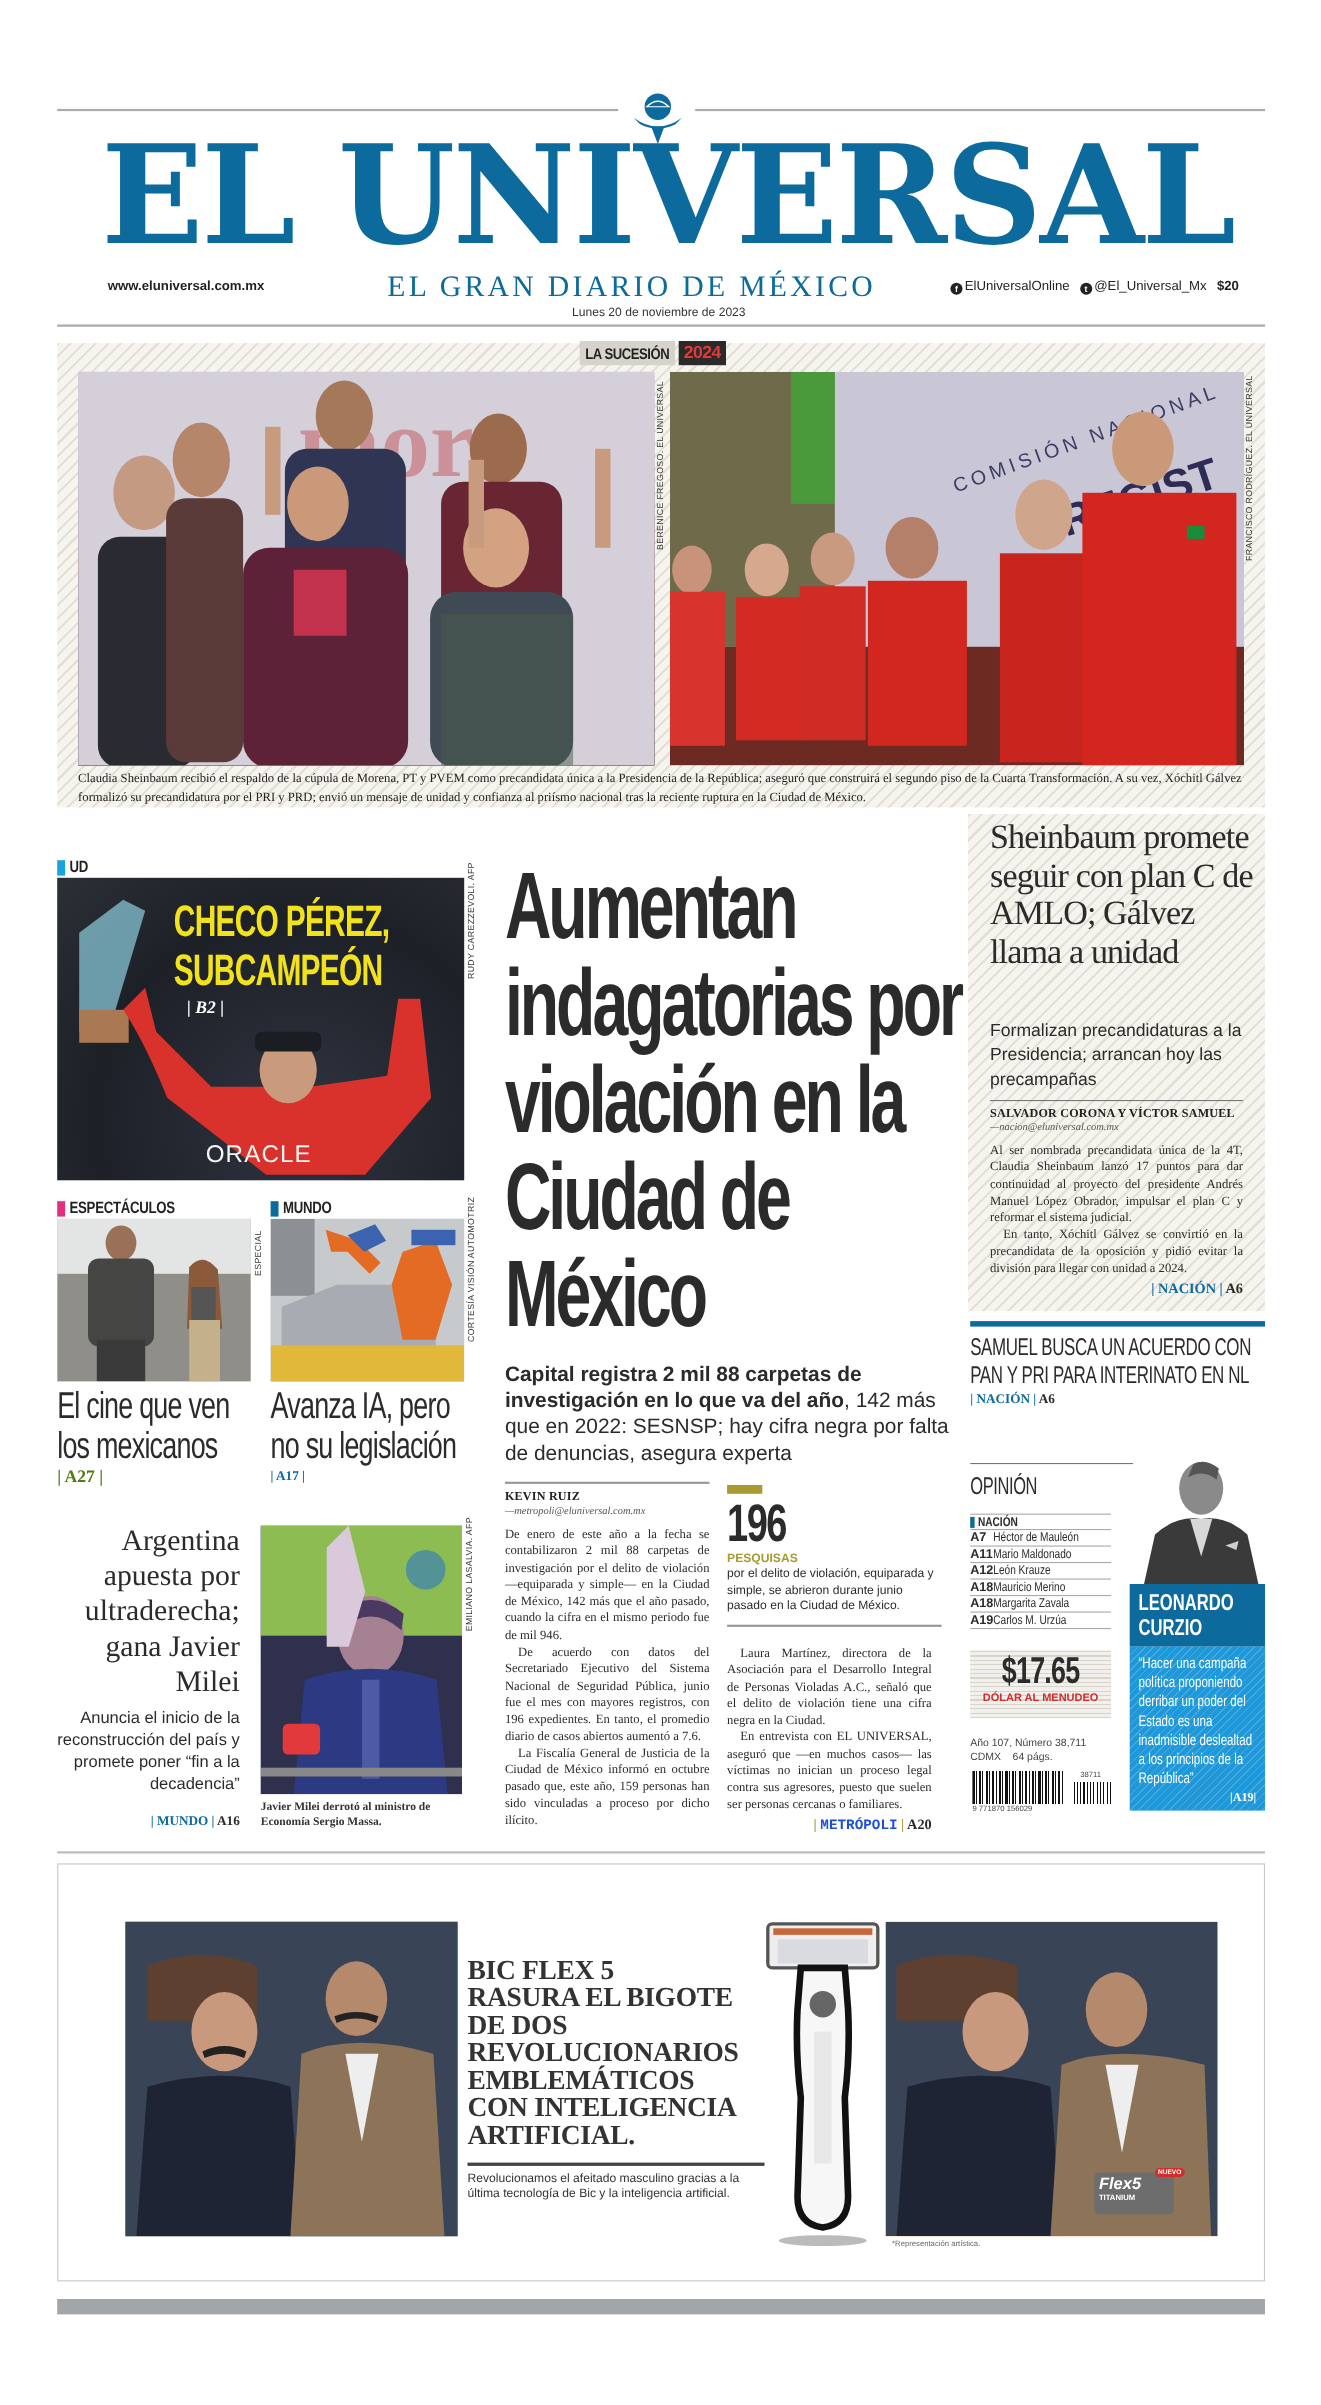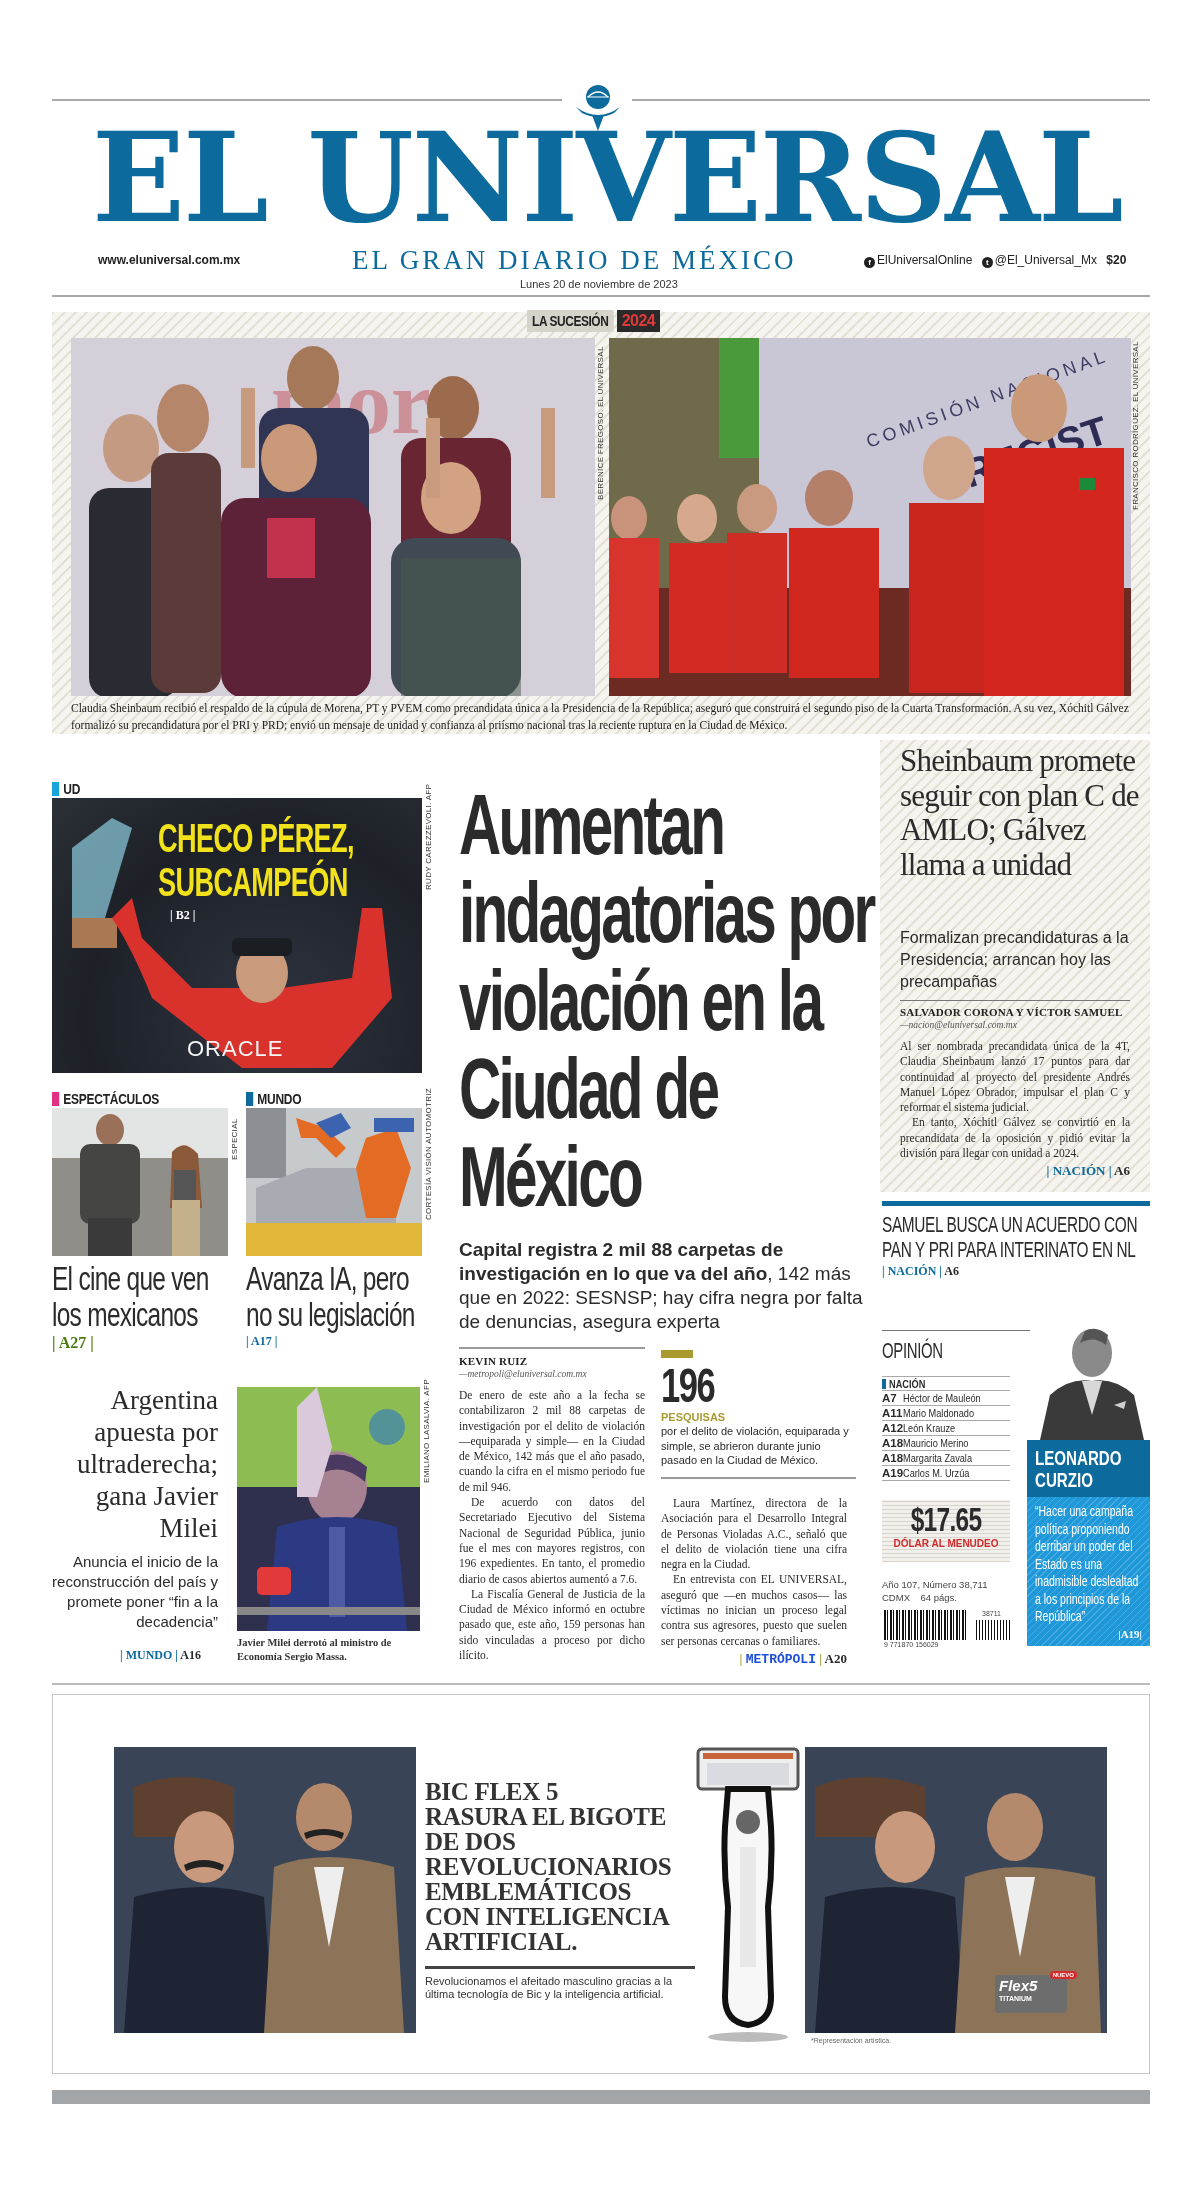--- a/index.html
+++ b/index.html
@@ -158,21 +158,21 @@
     <rect x="20" y="120" width="45" height="30" fill="#a87952"></rect>
     <path d="M60 120 Q80 150 100 200 L190 270 L280 270 L340 200 L330 110 L310 110 L300 180 L230 190 L140 190 L90 140 L80 100 Z" fill="#d9312b"></path>
     <ellipse cx="210" cy="175" rx="26" ry="30" fill="#c99a7c"></ellipse>
     <rect x="180" y="140" width="60" height="18" rx="6" fill="#1a1d22"></rect>
     <text x="135" y="258" font-size="22" font-family="Liberation Sans, sans-serif" fill="#f5f5f5" letter-spacing="1">ORACLE</text>
   </svg>
   <div style="position:absolute; left:106px; top:18px; color:#f2e21b; font-weight:bold; font-size:40px; line-height:44px; transform:scaleX(0.68); transform-origin:left top; white-space:nowrap; letter-spacing:-1px;">
     <div>CHECO PÉREZ,</div>
     <div>SUBCAMPEÓN</div>
   </div>
-  <div style="position:absolute; left:118px; top:110px; color:#fff; font-family:'Liberation Serif',serif; font-weight:bold; font-size:12px;">| B2 |</div>
+  <div style="position:absolute; left:118px; top:110px; color:#fff; font-family:'Liberation Serif',serif; font-weight:bold; font-size:16px;font-style:italic;">| B2 |</div>
 </div>
 <div class="credit-v" style="left:424px; top:800px; height:90px;">RUDY CAREZZEVOLI. AFP</div>
 
 <div class="sec-label" style="left:52px; top:1090px;">
   <span class="sec-sq" style="background:#e0307f;"></span>
   <span>ESPECTÁCULOS</span>
 </div>
 <div class="photo" style="left:52px; top:1108px; width:176px; height:148px; background:#c9c8c4;">
   <svg width="176" height="148" viewBox="0 0 176 148">
     <rect width="176" height="60" fill="#e3e4e4"></rect>
@@ -211,21 +211,21 @@
 </div>
 <div class="credit-v" style="left:424px; top:1110px; height:110px;">CORTESÍA VISIÓN AUTOMOTRIZ</div>
 <div class="thin-head" style="left:246px; top:1260px;">
   <div>Avanza IA, pero</div>
   <div>no su legislación</div>
 </div>
 <div class="abs" style="left:246px; top:1334px; color:#0c6a9c; font-family:'Liberation Serif',serif; font-weight:bold; font-size:12px;">| A17 |</div>
 
 <div class="abs" style="left:52px; top:1384px; width:166px; text-align:right; font-family:'Liberation Serif',serif; font-size:27px; line-height:32px; color:#2b2b2b;">Argentina apuesta por ultraderecha; gana Javier Milei</div>
 <div class="abs" style="left:52px; top:1552px; width:166px; text-align:right; font-size:15px; line-height:20px; color:#2b2b2b;">Anuncia el inicio de la reconstrucción del país y promete poner “fin a la decadencia”</div>
-<div class="abs" style="left:35px; top:1648px; width:166px; text-align:right; font-family:'Liberation Serif',serif; font-weight:bold; font-size:12px;">
+<div class="abs" style="left:52px; top:1648px; width:166px; text-align:right; font-family:'Liberation Serif',serif; font-weight:bold; font-size:12px;">
   <span style="color:#0c6a9c;">| </span><span style="color:#0c6a9c;">MUNDO</span><span style="color:#0c6a9c;"> | </span><span>A16</span>
 </div>
 <div class="photo" style="left:237px; top:1387px; width:183px; height:244px; background:#2a3970;">
   <svg width="183" height="244" viewBox="0 0 183 244">
     <rect width="183" height="120" fill="#8dbd52"></rect>
     <rect y="100" width="183" height="144" fill="#2f2f4e"></rect>
     <circle cx="150" cy="40" r="18" fill="#3b82b6" opacity="0.7"></circle>
     <ellipse cx="100" cy="100" rx="30" ry="36" fill="#a58192"></ellipse>
     <path d="M70 80 Q100 55 130 80 L128 95 Q100 70 72 95 Z" fill="#4a3a62"></path>
     <path d="M40 140 Q100 120 160 140 L170 244 L30 244 Z" fill="#2b3a82"></path>

